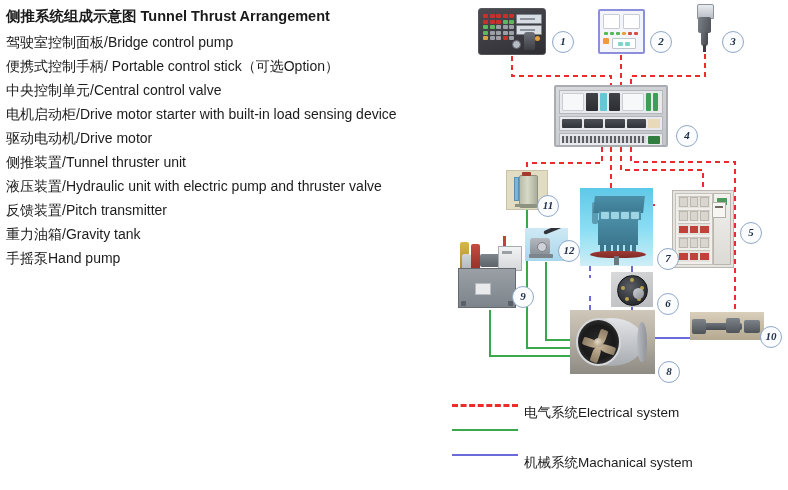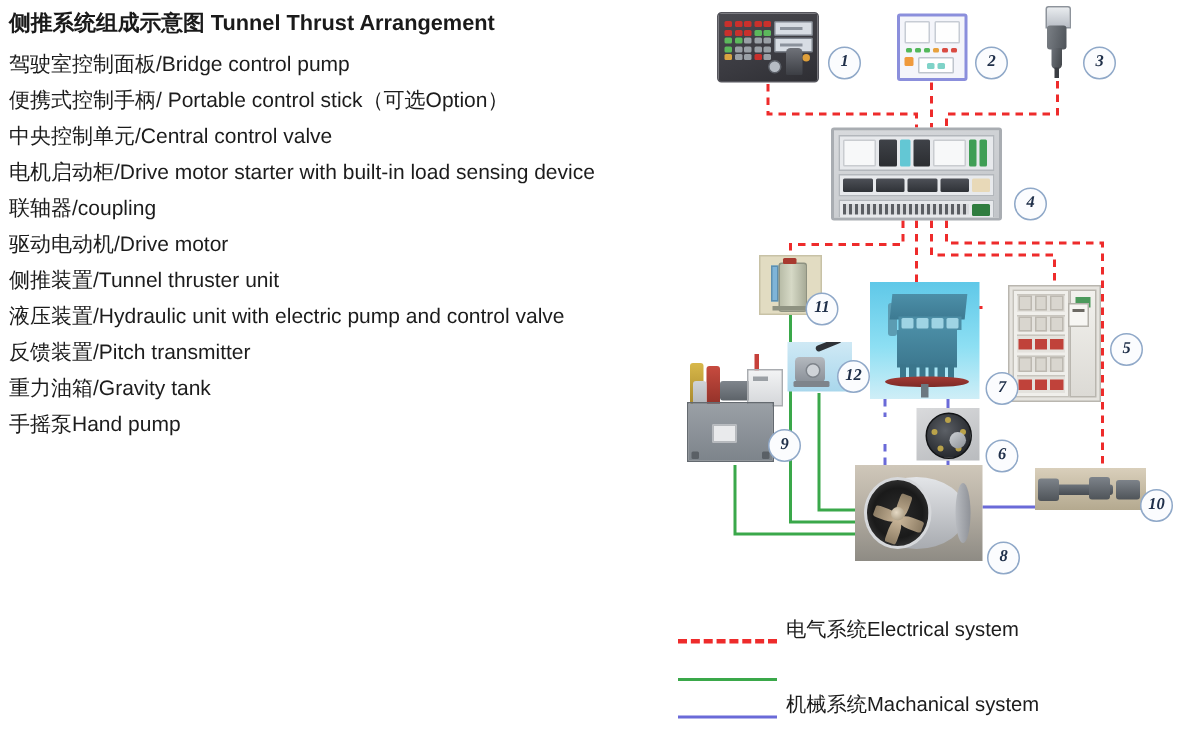--- a/index.html
+++ b/index.html
@@ -423,21 +423,21 @@
 
   
   #legend {
     position: absolute;
     left: 452px;
     top: 404px;
     width: 336px;
   }
   .legend-item {
     display: flex;
-    align-items: flex-end;
+    align-items: flex-start;
     height: 25px;
   }
   .legend-swatch {
     width: 66px;
     height: 0;
     margin-right: 6px;
     flex: 0 0 66px;
   }
   .legend-text {
     font-size: 13.5px;
@@ -447,24 +447,23 @@
 </style>
 </head>
 <body>
 
 <div id="text-panel">
   <div id="diagram-title">侧推系统组成示意图 Tunnel Thrust Arrangement</div>
   <div class="legend-line">驾驶室控制面板/Bridge control pump</div>
   <div class="legend-line">便携式控制手柄/ Portable control stick（可选Option）</div>
   <div class="legend-line">中央控制单元/Central control valve</div>
   <div class="legend-line">电机启动柜/Drive motor starter with built-in load sensing device</div>
-  <div class="legend-line">联轴器/coupling</div>
   <div class="legend-line">驱动电动机/Drive motor</div>
   <div class="legend-line">侧推装置/Tunnel thruster unit</div>
-  <div class="legend-line">液压装置/Hydraulic unit with electric pump and control valve</div>
+  <div class="legend-line">液压装置/Hydraulic unit with electric pump and thruster valve</div>
   <div class="legend-line">反馈装置/Pitch transmitter</div>
   <div class="legend-line">重力油箱/Gravity tank</div>
   <div class="legend-line">手摇泵Hand pump</div>
 </div>
 
 <div id="diagram">
 
   <svg id="wires" viewBox="0 0 338 400">
     <g fill="none" stroke="#ee2b2b" stroke-width="2" stroke-dasharray="5,4">
       <path d="M62,56 L62,76 L161,76 L161,85"></path>

